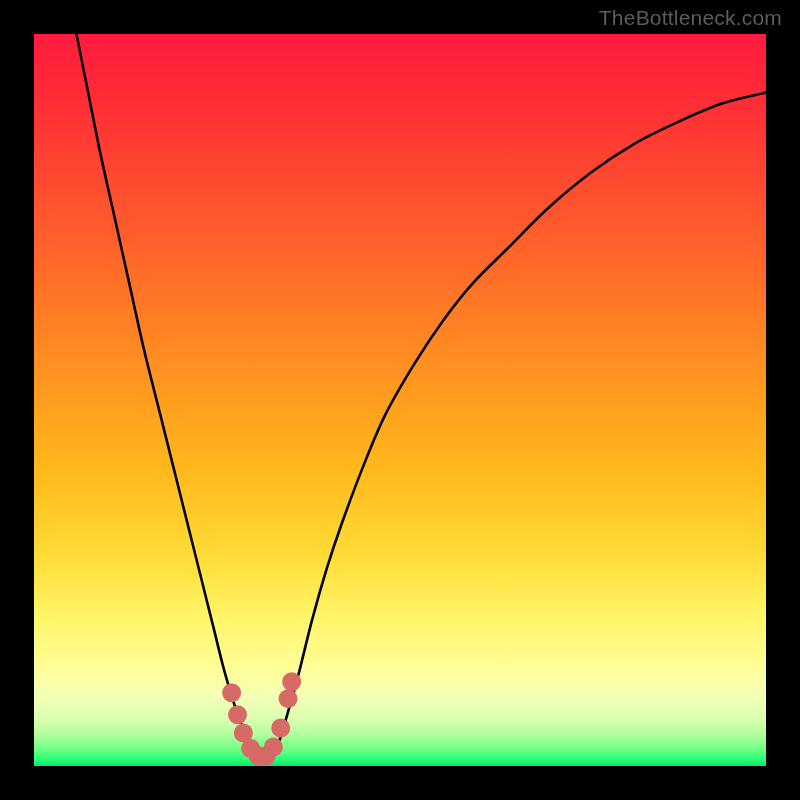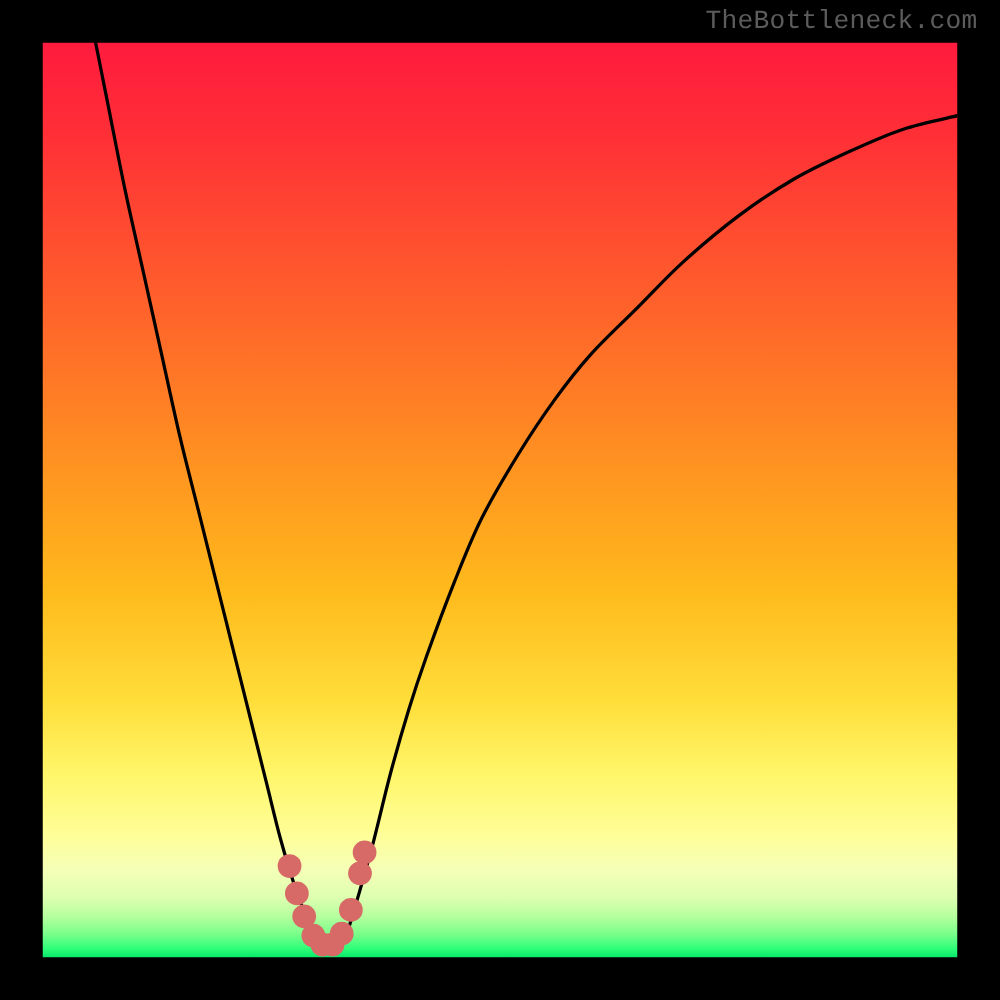--- a/index.html
+++ b/index.html
@@ -11,21 +11,20 @@
     overflow: hidden;
     font-family: Arial, Helvetica, sans-serif;
   }
   .frame {
     position: absolute;
     left: 0;
     top: 0;
     width: 800px;
     height: 800px;
     background: #000;
-    font-family: Liberation Mono, monospace;
   }
   .plot {
     position: absolute;
     left: 34px;
     top: 34px;
     width: 732px;
     height: 732px;
     overflow: visible;
   }
   .plot svg {

